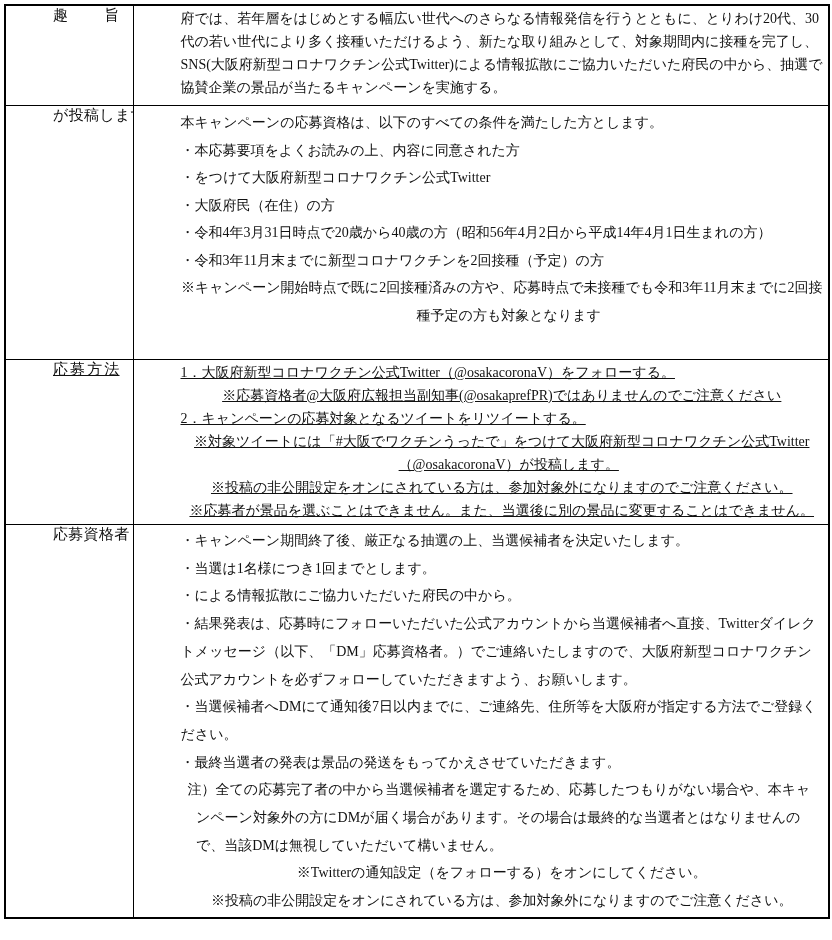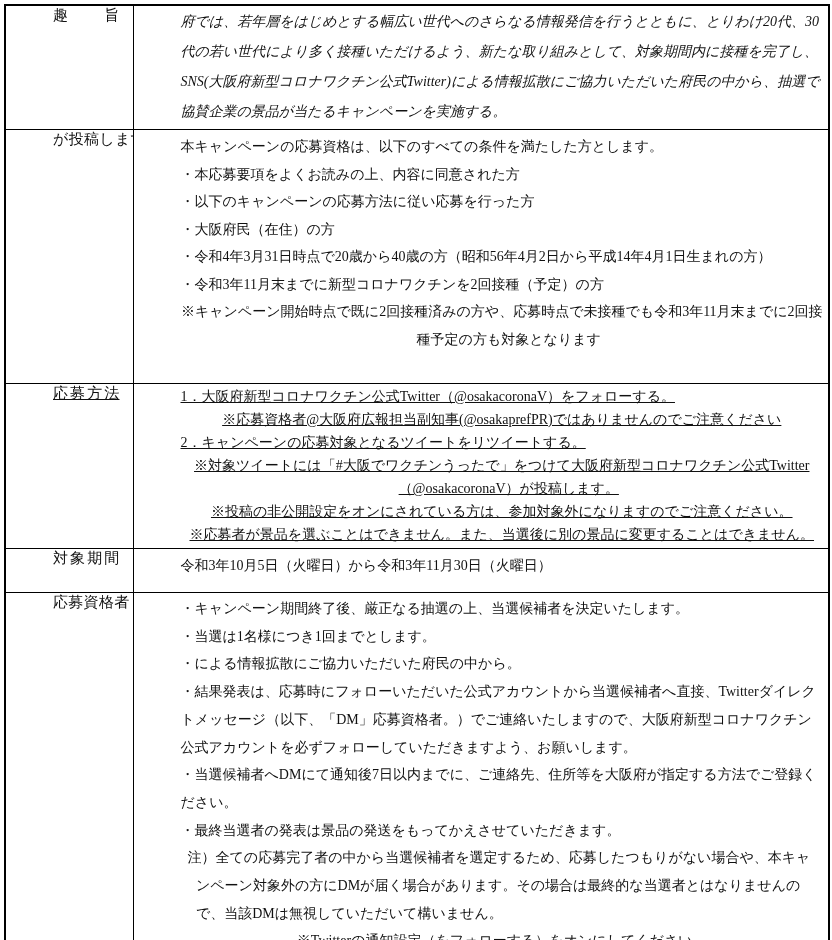--- a/index.html
+++ b/index.html
@@ -40,21 +40,21 @@
     display: block;
     text-align: justify;
     text-align-last: justify;
     white-space: nowrap;
   }
 
   td.body-cell { padding: 2px 5px 2px 7px; font-size: 14px; }
 
   
   tr.r1 td { height: 96px; }
-  tr.r1 td.body-cell { line-height: 30px; padding-top: 1px; font-style: italic; }
+  tr.r1 td.body-cell { line-height: 23px; padding-top: 1px; }
   tr.r2 td { height: 248px; }
   tr.r2 td.body-cell { line-height: 27.5px; padding-top: 3px; }
   tr.r3 td { height: 160px; text-decoration: underline; }
   tr.r3 td.body-cell { line-height: 23px; padding-top: 1px; }
   tr.r4 td { height: 39px; }
   tr.r4 td.body-cell { line-height: 30px; padding-top: 2px; }
   tr.r5 td { height: 388px; }
   tr.r5 td.body-cell { line-height: 27.7px; padding-top: 2px; }
 
   .para { margin: 0; }
@@ -83,21 +83,21 @@
         </td>
       </tr>
 
       <tr class="r2">
         <td class="label-cell">
           <span class="label-text">が投稿します</span>
         </td>
         <td class="body-cell">
           <p class="para">本キャンペーンの応募資格は、以下のすべての条件を満たした方とします。</p>
           <p class="para">・本応募要項をよくお読みの上、内容に同意された方</p>
-          <p class="para">・以下のキャンペーンの応募方法に従い応募を行った方</p>
+          <p class="para">・をつけて大阪府新型コロナワクチン公式Twitter</p>
           <p class="para">・大阪府民（在住）の方</p>
           <p class="para">・令和4年3月31日時点で20歳から40歳の方（昭和56年4月2日から平成14年4月1日生まれの方）</p>
           <p class="para">・令和3年11月末までに新型コロナワクチンを2回接種（予定）の方</p>
           <p class="para note">※キャンペーン開始時点で既に2回接種済みの方や、応募時点で未接種でも令和3年11月末までに2回接種予定の方も対象となります</p>
         </td>
       </tr>
 
       <tr class="r3">
         <td class="label-cell">
           <span class="label-text">応募方法</span>
@@ -105,28 +105,20 @@
         <td class="body-cell">
           <p class="para">1．大阪府新型コロナワクチン公式Twitter（@osakacoronaV）をフォローする。</p>
           <p class="para note">※応募資格者@大阪府広報担当副知事(@osakaprefPR)ではありませんのでご注意ください</p>
           <p class="para">2．キャンペーンの応募対象となるツイートをリツイートする。</p>
           <p class="para note">※対象ツイートには「#大阪でワクチンうったで」をつけて大阪府新型コロナワクチン公式Twitter（@osakacoronaV）が投稿します。</p>
           <p class="para note">※投稿の非公開設定をオンにされている方は、参加対象外になりますのでご注意ください。</p>
           <p class="para note">※応募者が景品を選ぶことはできません。また、当選後に別の景品に変更することはできません。</p>
         </td>
       </tr>
 
-      <tr class="r4">
-        <td class="label-cell">
-          <span class="label-text">対象期間</span>
-        </td>
-        <td class="body-cell">
-          <p class="para">令和3年10月5日（火曜日）から令和3年11月30日（火曜日）</p>
-        </td>
-      </tr>
 
       <tr class="r5">
         <td class="label-cell">
           <span class="label-text">応募資格者</span>
         </td>
         <td class="body-cell">
           <p class="para">・キャンペーン期間終了後、厳正なる抽選の上、当選候補者を決定いたします。</p>
           <p class="para">・当選は1名様につき1回までとします。</p>
           <p class="para">・による情報拡散にご協力いただいた府民の中から。</p>
           <p class="para">・結果発表は、応募時にフォローいただいた公式アカウントから当選候補者へ直接、Twitterダイレクトメッセージ（以下、「DM」応募資格者。）でご連絡いたしますので、大阪府新型コロナワクチン公式アカウントを必ずフォローしていただきますよう、お願いします。</p>

